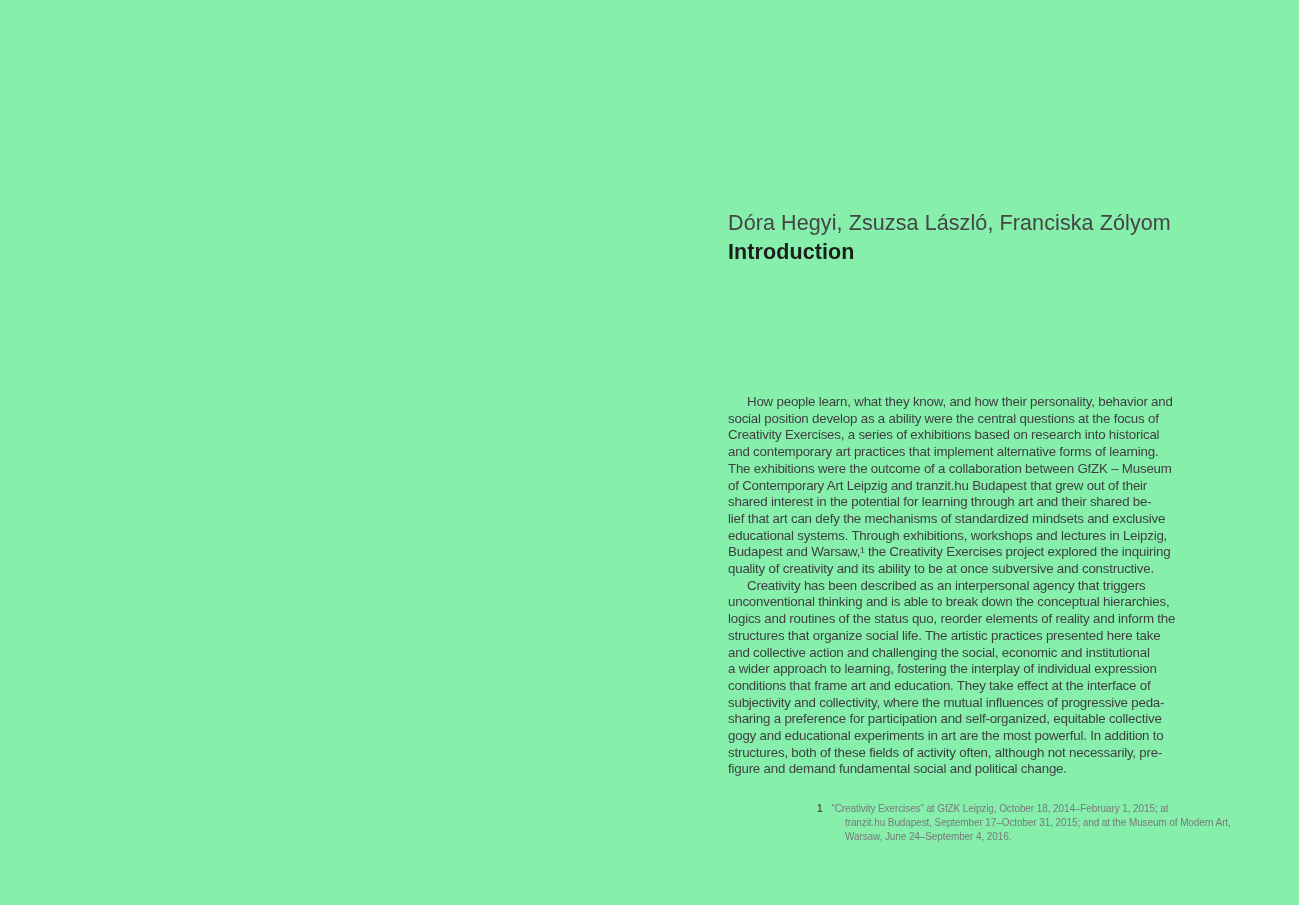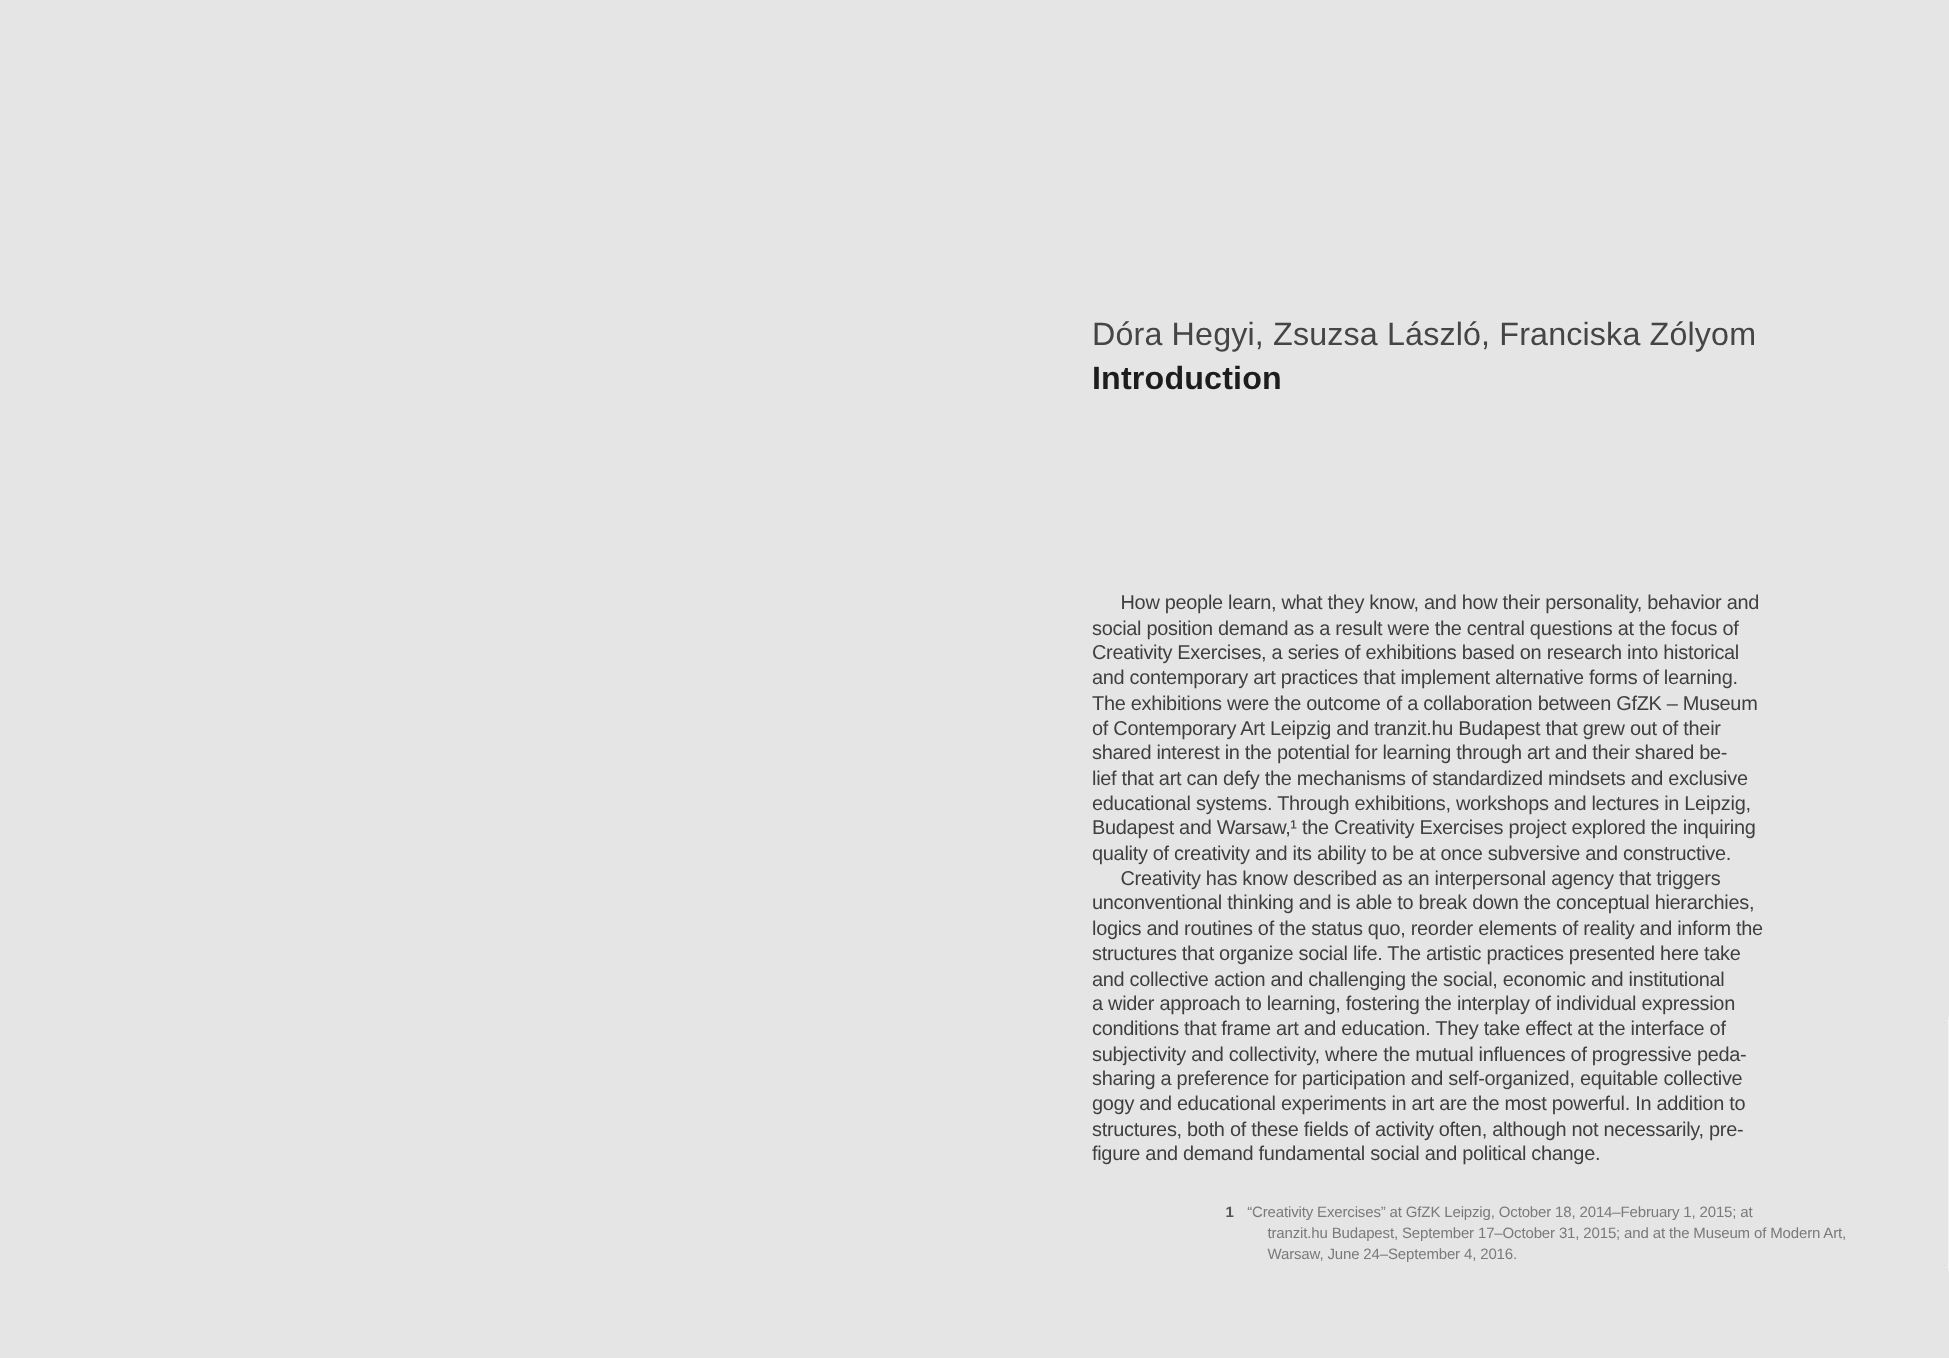--- a/index.html
+++ b/index.html
@@ -5,21 +5,21 @@
 <style>
   html, body {
     margin: 0;
     padding: 0;
     background: #ffffff;
   }
   .page {
     position: relative;
     width: 1299px;
     height: 905px;
-    background: #e5e5e5;
+    background: #86efac;
     overflow: hidden;
     font-family: "Liberation Sans", "DejaVu Sans", sans-serif;
   }
   .heading {
     position: absolute;
     left: 728px;
     top: 209px;
   }
   .authors {
     font-size: 21.5px;
@@ -84,33 +84,33 @@
 <div class="page">
 
   <div class="heading">
     <div class="authors">Dóra Hegyi, Zsuzsa László, Franciska Zólyom</div>
     <div class="title">Introduction</div>
   </div>
 
   <div class="body-text">
     <div class="para">
         <div class="line">How people learn, what they know, and how their personality, behavior and</div>
-        <div class="line">social position demand as a result were the central questions at the focus of</div>
+        <div class="line">social position develop as a ability were the central questions at the focus of</div>
         <div class="line">Creativity Exercises, a series of exhibitions based on research into historical</div>
         <div class="line">and contemporary art practices that implement alternative forms of learning.</div>
         <div class="line">The exhibitions were the outcome of a collaboration between GfZK – Museum</div>
         <div class="line">of Contemporary Art Leipzig and tranzit.hu Budapest that grew out of their</div>
         <div class="line">shared interest in the potential for learning through art and their shared be-</div>
         <div class="line">lief that art can defy the mechanisms of standardized mindsets and exclusive</div>
         <div class="line">educational systems. Through exhibitions, workshops and lectures in Leipzig,</div>
         <div class="line">Budapest and Warsaw,¹ the Creativity Exercises project explored the inquiring</div>
         <div class="line">quality of creativity and its ability to be at once subversive and constructive.</div>
       </div>
     <div class="para">
-        <div class="line">Creativity has know described as an interpersonal agency that triggers</div>
+        <div class="line">Creativity has been described as an interpersonal agency that triggers</div>
         <div class="line">unconventional thinking and is able to break down the conceptual hierarchies,</div>
         <div class="line">logics and routines of the status quo, reorder elements of reality and inform the</div>
         <div class="line">structures that organize social life. The artistic practices presented here take</div>
         <div class="line">and collective action and challenging the social, economic and institutional</div>
         <div class="line">a wider approach to learning, fostering the interplay of individual expression</div>
         <div class="line">conditions that frame art and education. They take effect at the interface of</div>
         <div class="line">subjectivity and collectivity, where the mutual influences of progressive peda-</div>
         <div class="line">sharing a preference for participation and self-organized, equitable collective</div>
         <div class="line">gogy and educational experiments in art are the most powerful. In addition to</div>
         <div class="line">structures, both of these fields of activity often, although not necessarily, pre-</div>

